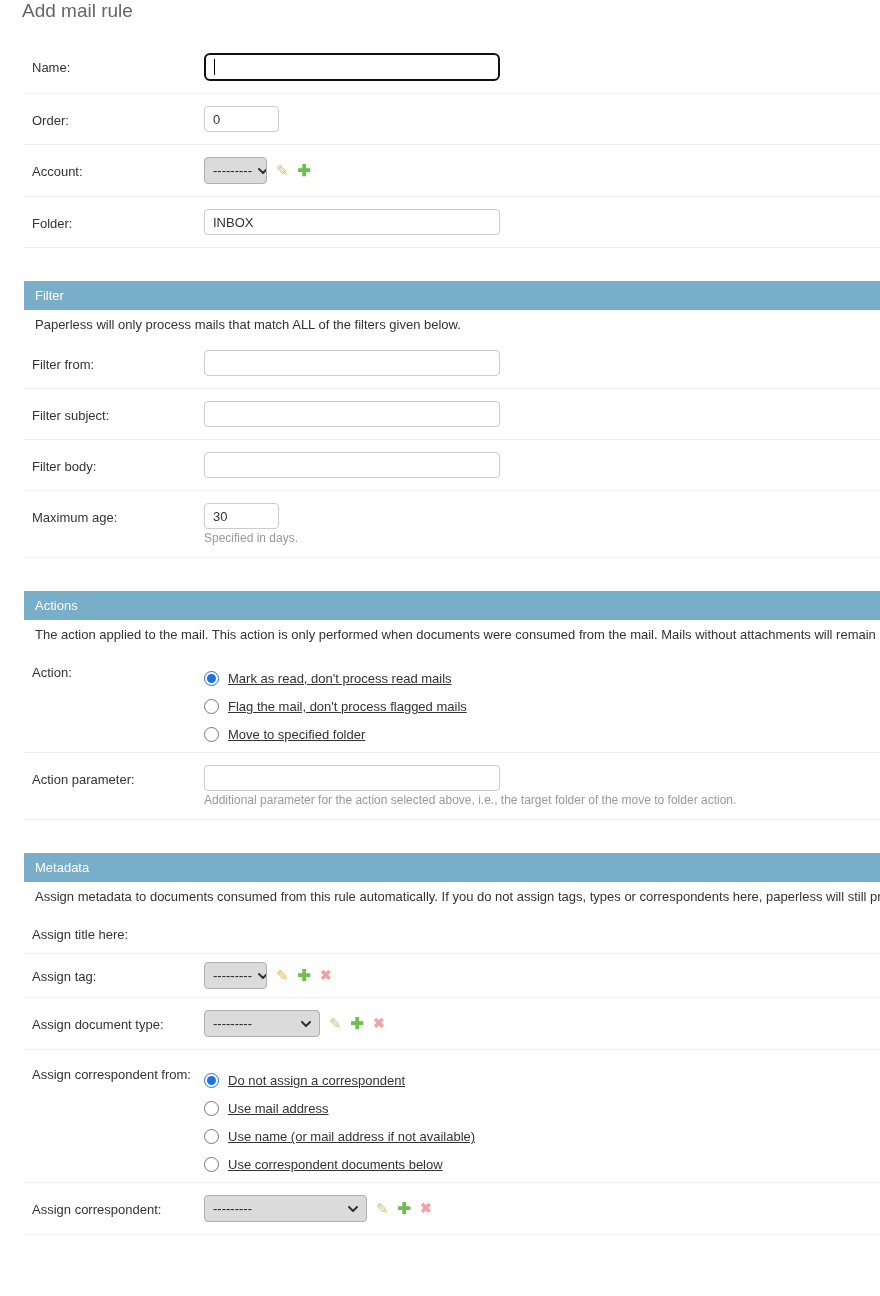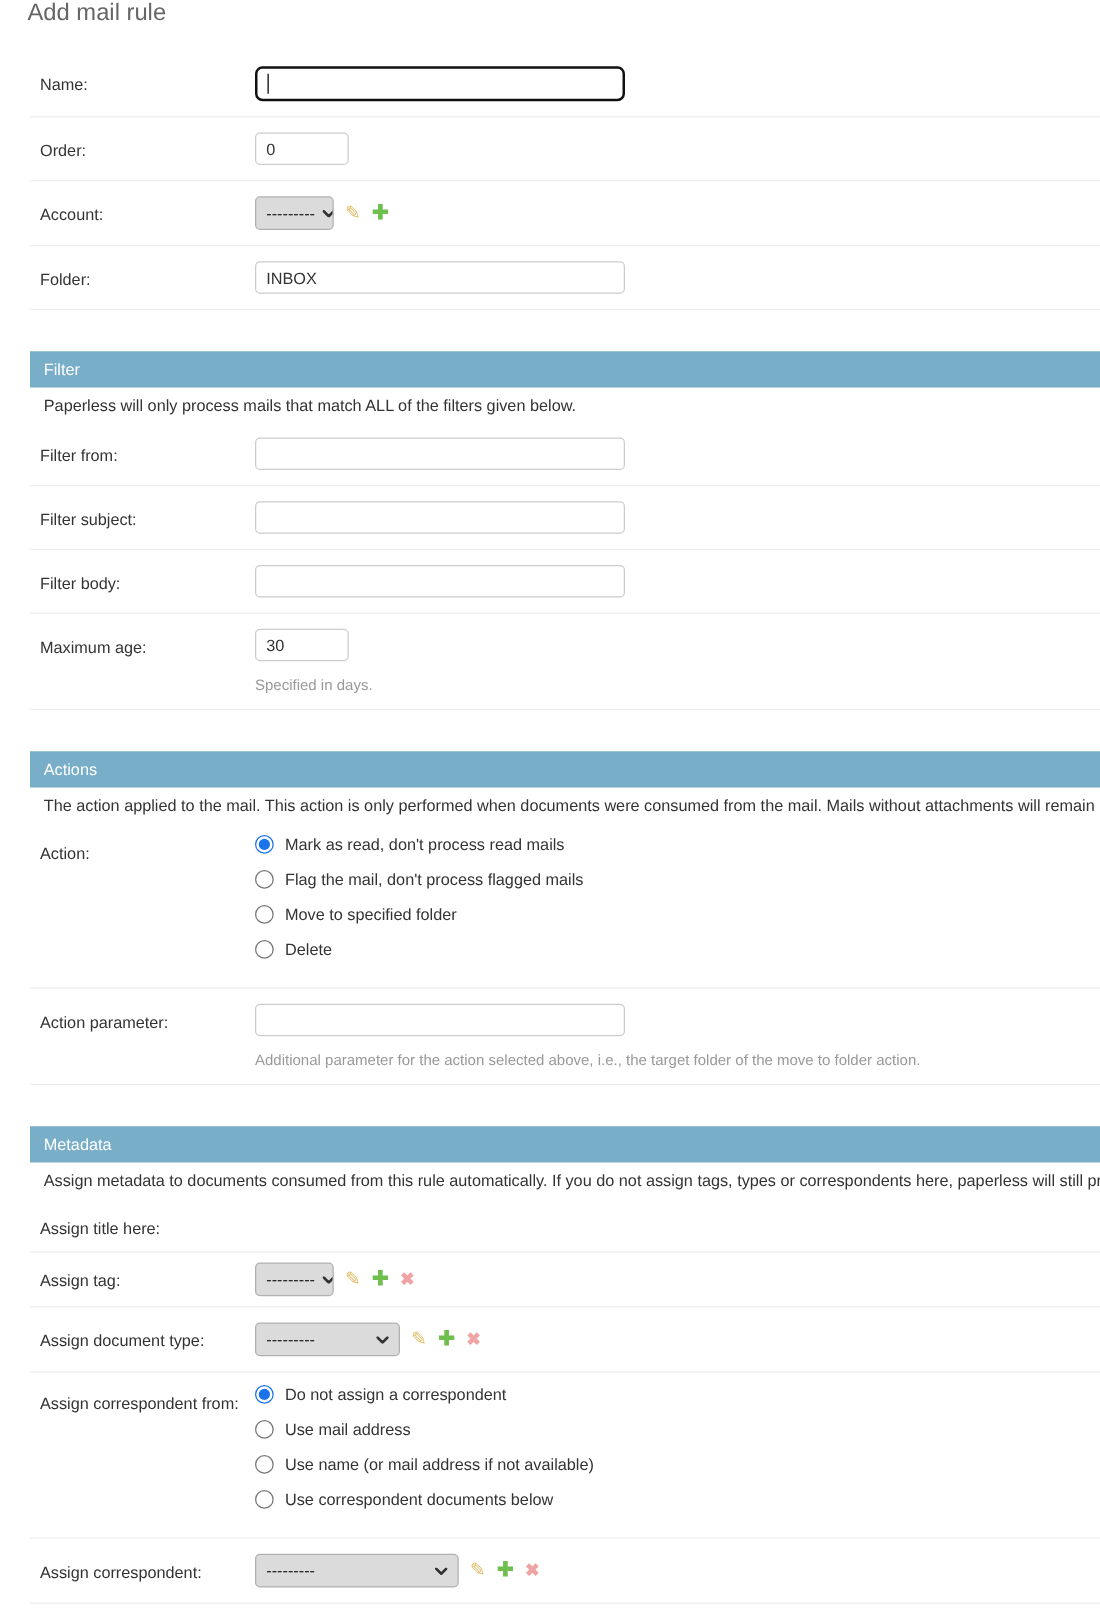--- a/index.html
+++ b/index.html
@@ -52,26 +52,26 @@
   }
   .fake-select.w-account { width: 63px; }
   .fake-select.w-tag { width: 63px; }
   .fake-select.w-doctype { width: 116px; }
   .fake-select.w-correspondent { width: 163px; }
   .chevron { flex: 0 0 auto; display: inline-flex; }
   .icon { font-size: 15px; line-height: 15px; margin-left: 9px; cursor: pointer; }
   .icon-edit { color: #e3bc66; }
   .icon-add { color: #6fbf4f; font-weight: bold; font-size: 16px; }
   .icon-del { color: #efa3a3; font-weight: bold; font-size: 14px; }
-  .radio-option { display: flex; align-items: flex-start; height: 28px; }
+  .radio-option { display: flex; align-items: flex-end; height: 28px; text-decoration: underline; }
   .radio-option input[type="radio"] {
     width: 15px; height: 15px; margin: 0 9px 0 0; accent-color: #1a73e8;
   }
   .radio-option .opt-label { color: #333; }
-  .helptext { color: #999; font-size: 12px; margin-top: 12px; white-space: nowrap; }
+  .helptext { color: #999; font-size: 12px; margin-top: 2px; white-space: nowrap; }
 </style>
 </head>
 <body>
 
 <h1 class="page-title">Add mail rule</h1>
 
 <div class="module">
   <div class="form-row">
     <div class="row-label">Name:</div>
     <div class="field">
@@ -151,24 +151,20 @@
         <span class="opt-label">Mark as read, don't process read mails</span>
       </label>
       <label class="radio-option">
         <input type="radio" name="action" style="">
         <span class="opt-label">Flag the mail, don't process flagged mails</span>
       </label>
       <label class="radio-option">
         <input type="radio" name="action" style="">
         <span class="opt-label">Move to specified folder</span>
       </label>
-      <label class="radio-option">
-        <input type="radio" name="action" style="">
-        <span class="opt-label">Delete</span>
-      </label>
     </div>
   </div>
   <div class="form-row">
     <div class="row-label">Action parameter:</div>
     <div class="field">
       <input class="text" type="text" value="" style="">
       <div class="helptext">Additional parameter for the action selected above, i.e., the target folder of the move to folder action.</div>
     </div>
   </div>
 </div>

